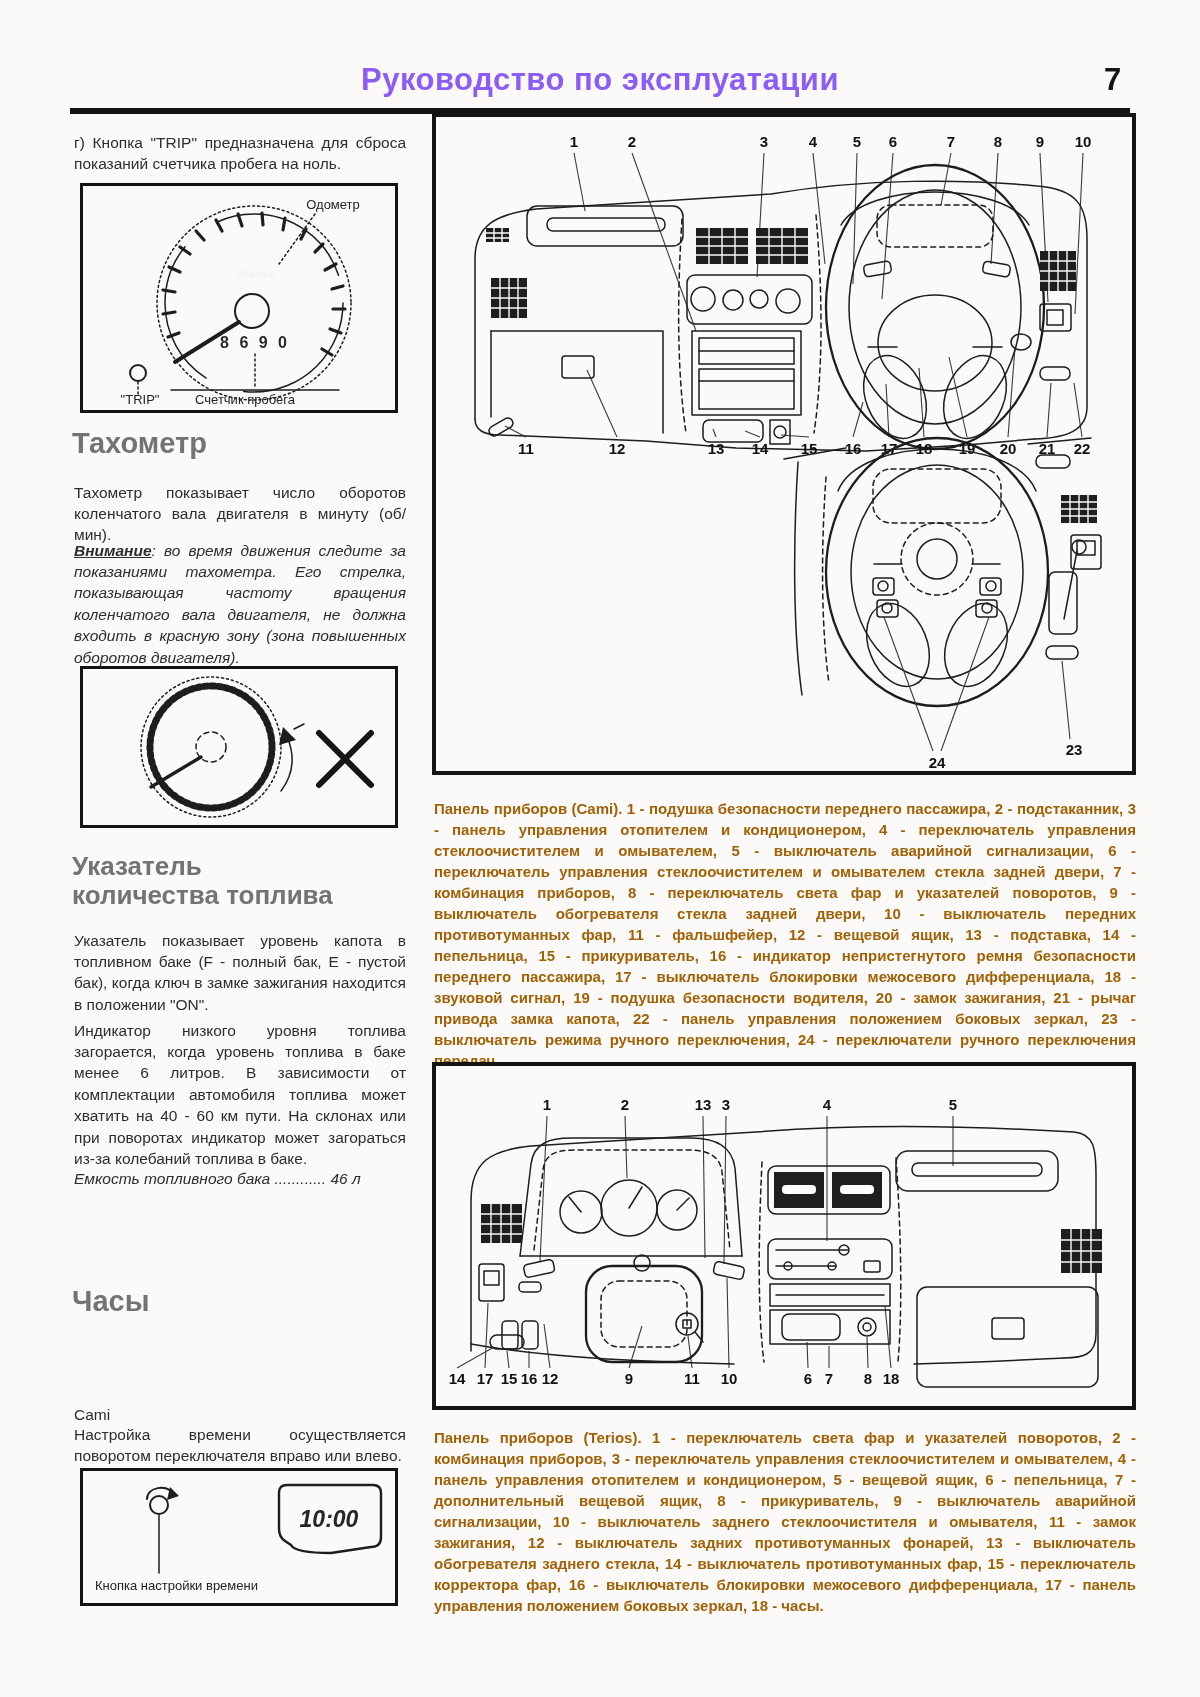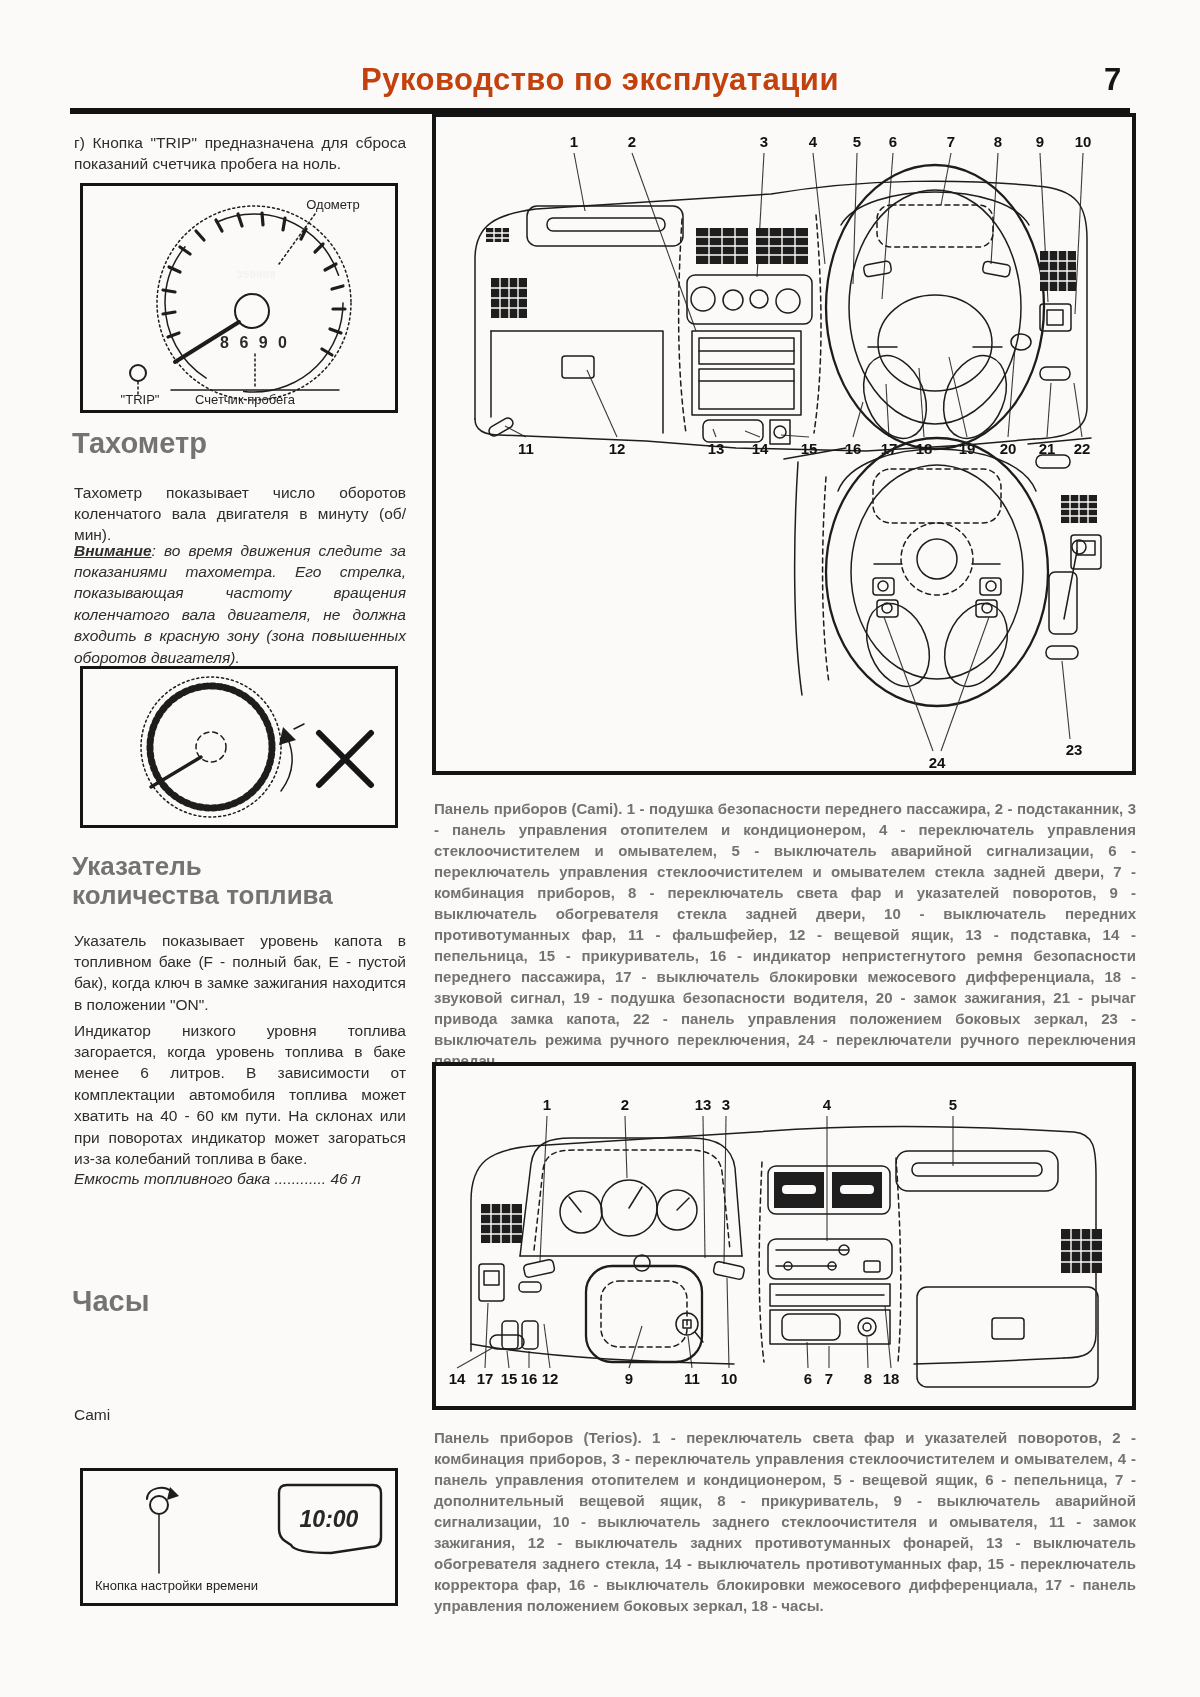--- a/index.html
+++ b/index.html
@@ -1,30 +1,30 @@
 <!DOCTYPE html>
 <html><head>
 <meta charset="utf-8">
 <style>
   html,body{margin:0;padding:0;background:#e9e7e3;}
   .page{position:relative;width:1200px;height:1697px;background:#fbfaf8;
         font-family:"Liberation Sans",sans-serif;color:#222;overflow:hidden;margin:0 auto;}
   .hdr-title{position:absolute;top:62px;left:0;width:100%;text-align:center;
-             font-size:31px;font-weight:bold;letter-spacing:.5px;color:#c2410c;}
+             font-size:31px;font-weight:bold;letter-spacing:.5px;color:#8b5cf6;}
   .hdr-num{position:absolute;top:62px;left:1104px;font-size:31px;font-weight:bold;color:#161616;}
   .hdr-rule{position:absolute;top:108px;left:70px;width:1060px;height:6px;background:#131313;}
   .lp{position:absolute;left:74px;width:332px;font-size:15.5px;line-height:21.4px;
       text-align:justify;color:#2d2d2d;}
   .it{font-style:italic;}
   .warn-label{font-style:italic;font-weight:bold;text-decoration:underline;}
   .h-big{position:absolute;left:72px;font-size:29px;font-weight:bold;color:#737373;line-height:31px;}
   .figbox{position:absolute;border:3px solid #141414;background:#fbfaf8;text-align:center;}
   .figbox-r{position:absolute;border:4px solid #141414;background:#fbfaf8;}
   .cap{position:absolute;left:434px;width:702px;font-size:15px;font-weight:bold;
-       line-height:21px;text-align:justify;color:#737373;}
+       line-height:21px;text-align:justify;color:#a16207;}
   svg{display:block;}
   .ln{fill:none;stroke:#1d1d1d;stroke-width:1.5;stroke-linecap:round;stroke-linejoin:round;}
   .ln rect,.ln circle,.ln ellipse,.ln path,.ln line{fill:none;}
   .ln2{stroke-width:2.3;}
   .ld{stroke:#3a3a3a;stroke-width:1.1;fill:none;}
   .dash{stroke-dasharray:5 4;}
   .dot{stroke-dasharray:2 3;}
   .num{font-family:"Liberation Sans",sans-serif;font-size:15px;font-weight:bold;
        fill:#111;text-anchor:middle;}
   .slbl{font-family:"Liberation Sans",sans-serif;font-size:13px;fill:#242424;}
@@ -110,20 +110,21 @@
   <div class="h-big" style="top:852px;font-size:26px;line-height:29px">
     <div>Указатель</div>
     <div>количества топлива</div>
   </div>
   <p class="lp" style="top:914px">Указатель показывает уровень капота в топливном баке (F - полный бак, Е - пустой бак), когда ключ в замке зажигания находится в положении "ON".</p>
   <p class="lp" style="top:1004px">Индикатор низкого уровня топлива загорается, когда уровень топлива в баке менее 6 литров. В зависимости от комплектации автомобиля топлива может хватить на 40 - 60 км пути. На склонах или при поворотах индикатор может загораться из-за колебаний топлива в баке.</p>
   <p class="lp it" style="top:1152px">Емкость топливного бака ............ 46 л</p>
 
   <div class="h-big" style="top:1286px">Часы</div>
   <p class="lp" style="top:1388px">Cami</p>
+  <p class="lp" style="top:1408px">Настройка времени осуществляется поворотом переключателя вправо или влево.</p>
 
   <div class="figbox" style="left:80px;top:1468px;width:312px;height:132px">
     <svg viewBox="0 0 312 132" width="312" height="132">
       <g class="ln">
         <circle cx="76" cy="34" r="9" stroke-width="2"></circle>
         <path d="M64,28 C64,16 84,13 90,22" stroke-width="2"></path>
         <polygon points="87,16 96,25 84,29" fill="#1d1d1d" stroke="none"></polygon>
         <line x1="76" y1="44" x2="76" y2="102"></line>
       </g>
       <g class="ln">

